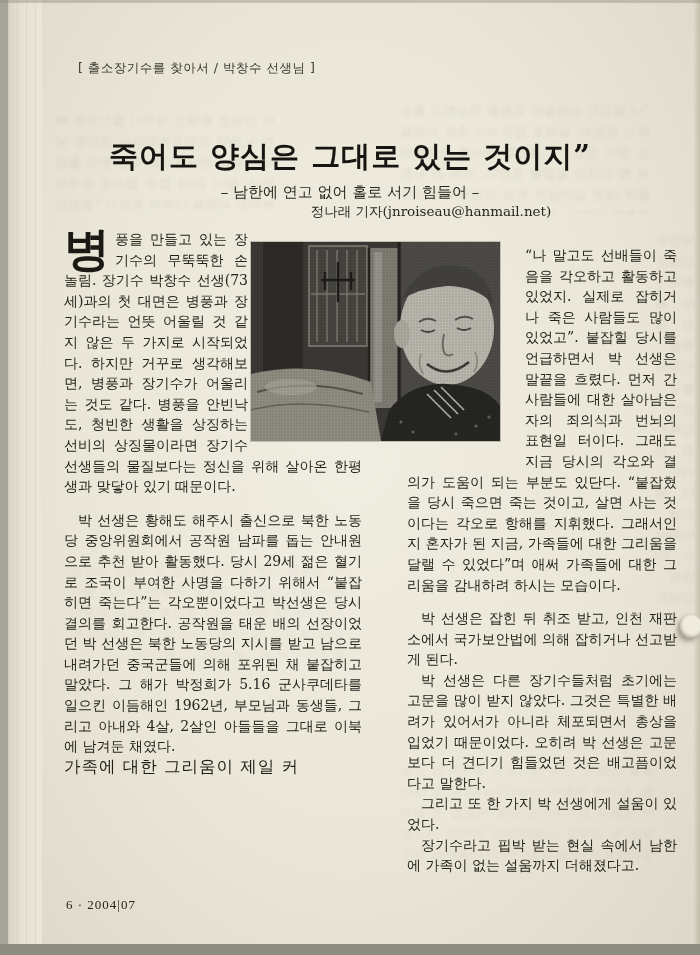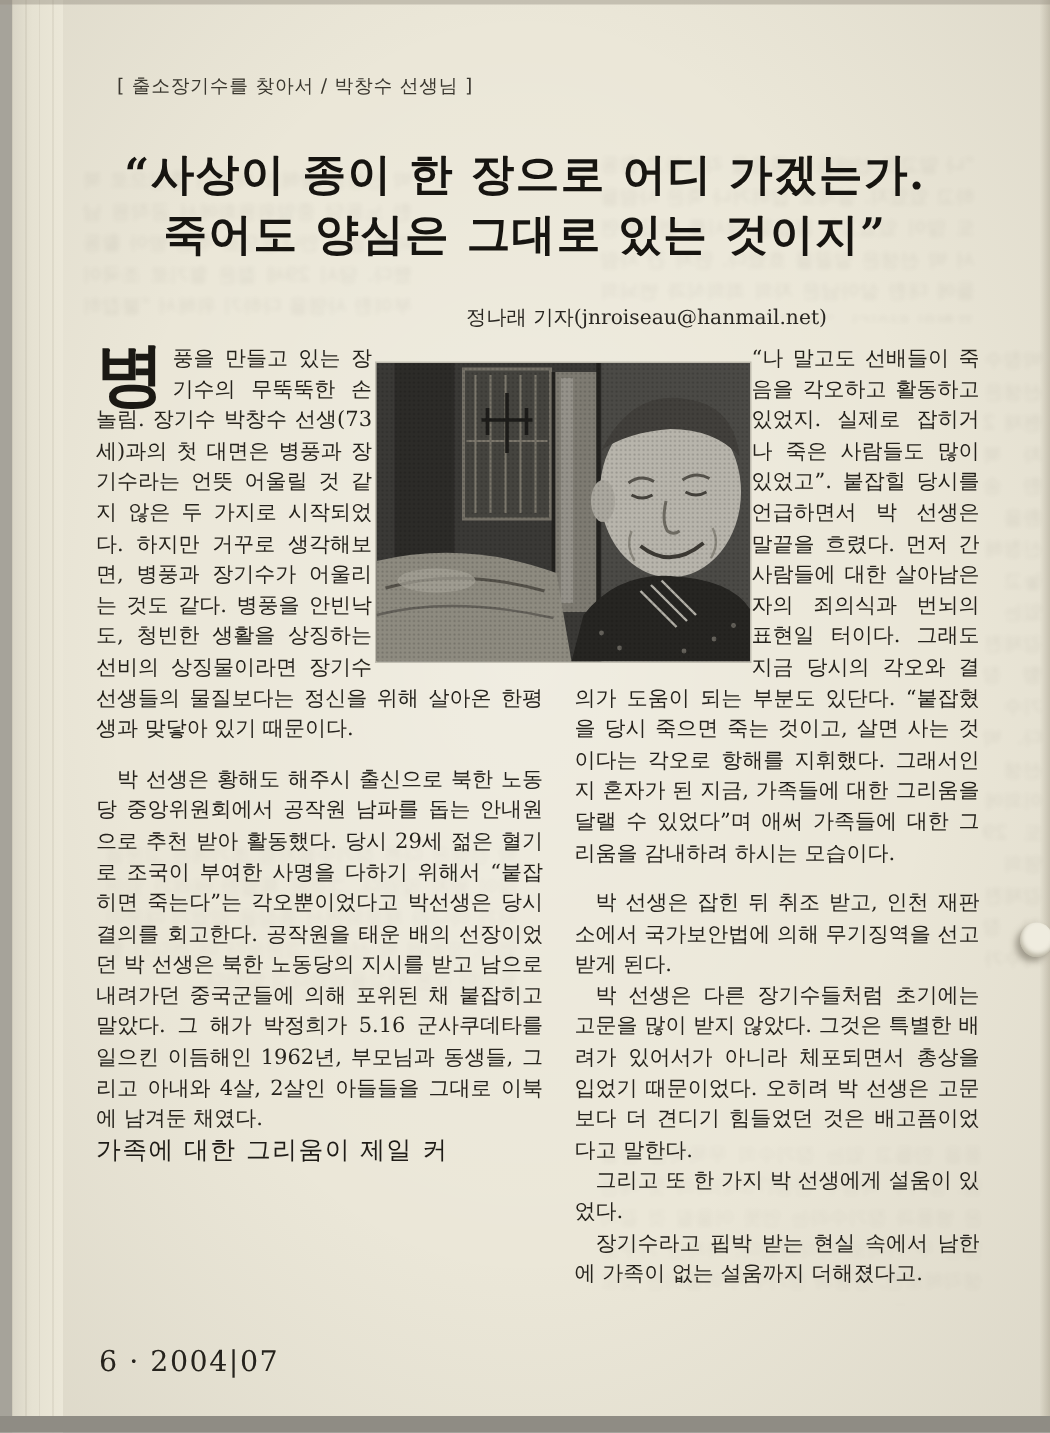--- a/index.html
+++ b/index.html
@@ -17,62 +17,63 @@
   .edge-top{position:absolute;left:0;top:0;width:700px;height:3px;background:rgba(150,145,130,.45);z-index:6;}
   .edge-right{position:absolute;right:0;top:0;width:7px;height:955px;z-index:5;
         background:linear-gradient(270deg,rgba(140,132,112,.35),rgba(0,0,0,0));}
   .hole-sticker{position:absolute;left:680px;top:615px;width:22px;height:23px;border-radius:50%;
         background:#efecdf;z-index:7;
         box-shadow:-3px 3px 4px rgba(95,90,75,.5), inset 1px -2px 3px rgba(120,112,92,.45);}
   
   .ghost{position:absolute;z-index:1;overflow:hidden;transform:scaleX(-1);filter:blur(1.4px);
         opacity:.08;font-size:13px;line-height:21px;text-align:justify;color:#403c30;pointer-events:none;}
   
-  .kicker{position:absolute;left:78px;top:49px;font-size:12.5px;letter-spacing:.5px;color:#3a372f;z-index:2;
+  .kicker{position:absolute;left:78px;top:60px;font-size:12.5px;letter-spacing:.5px;color:#3a372f;z-index:2;
         font-family:"DejaVu Sans","Liberation Sans",sans-serif;}
   .headline{position:absolute;left:50px;top:96px;width:600px;text-align:center;z-index:2;
         font-size:29px;font-weight:700;line-height:40px;letter-spacing:1px;color:#171511;}
   .subtitle{position:absolute;left:50px;top:183px;width:600px;text-align:center;z-index:2;
         font-size:15px;color:#2a2722;}
   .byline{position:absolute;left:200px;top:203px;width:462px;text-align:center;z-index:2;
         font-size:13.5px;color:#2a2722;}
   
   .photo{position:absolute;left:251px;top:242px;width:249px;height:199px;z-index:3;
         box-shadow:0 0 0 1px rgba(60,55,45,.25);}
   .photo svg{display:block;width:100%;height:100%;}
   
   .col{position:absolute;top:229px;z-index:2;font-size:14px;line-height:20.6px;text-align:justify;color:#26231d;}
   .col-left{left:64px;width:298px;}
   .col-left:before{content:"";float:right;width:114px;height:214px;}
-  .col-right{left:383px;width:270px;}
+  .col-right{left:407px;width:270px;margin-top:16px;}
   .col-right:before{content:"";float:left;width:118px;height:214px;}
   .col p{margin:0;text-indent:1em;}
   .col p.gap{margin-bottom:13px;}
   .col p.first{text-indent:0;}
   .dropcap{float:left;font-size:46px;line-height:38px;font-weight:700;margin:1px 5px 0 0;color:#1b1914;}
   .subhead{font-size:16.5px;letter-spacing:1px;color:#1f1c17;font-weight:500;}
-  .footer{position:absolute;left:66px;top:897px;z-index:2;font-size:19px;letter-spacing:1px;color:#26231d;}
+  .footer{position:absolute;left:66px;top:897px;z-index:2;font-size:13px;letter-spacing:1px;color:#26231d;font-family:Liberation Serif, serif;}
 </style>
 </head>
 <body>
 
 <div class="page">
   <div class="paper-shade"></div>
 
   <div class="ghost" style="left:400px;top:100px;width:250px;height:115px;">“나 말고도 선배들이 죽음을 각오하고 활동하고 있었지. 실제로 잡히거나 죽은 사람들도 많이 있었고”. 붙잡힐 당시를 언급하면서 박 선생은 말끝을 흐렸다. 먼저 간 사람들에 대한 살아남은 자의 죄의식과 번뇌의 표현일 터이다. 그래도 지금 당시의 각오와 결의가 도움이 되는 부분도 있단다. “붙잡혔을 당시 죽으면 죽는 것이고, 살면 사는 것이다는 각오로 항해를 지휘했다. 그래서인지 혼자가 된 지금, 가족들에 대한 그리움을 달랠 수 있었다”며 애써 가족들에 대한 그리움을 감내하려 하시는 모습이다.</div>
   <div class="ghost" style="left:55px;top:110px;width:220px;height:100px;">박 선생은 황해도 해주시 출신으로 북한 노동당 중앙위원회에서 공작원 남파를 돕는 안내원으로 추천 받아 활동했다. 당시 29세 젊은 혈기로 조국이 부여한 사명을 다하기 위해서 “붙잡히면 죽는다”는 각오뿐이었다고 박선생은 당시 결의를 회고한다. 공작원을 태운 배의 선장이었던 박 선생은 북한 노동당의 지시를 받고 남으로 내려가던 중국군들에 의해 포위된 채 붙잡히고 말았다. 그 해가 박정희가 5.16 군사쿠데타를 일으킨 이듬해인 1962년, 부모님과 동생들, 그리고 아내와 4살, 2살인 아들들을 그대로 이북에 남겨둔 채였다.</div>
   <div class="ghost" style="left:655px;top:230px;width:40px;height:420px;">박창수 선생은 현재 2차 북한 송환을 신청해 놓고 있는 강제전향 장기수다. 박 선생 이외에도 29명의 강제전향 장기수가 송환신청을 해놓고 있는데, 모두 전향 장기수라는 이유로 당국이 북한 송환 대상에서 제외시키고 있는 상태다.</div>
   <div class="ghost" style="left:70px;top:560px;width:275px;height:200px;opacity:.05;">박 선생은 다른 장기수들처럼 초기에는 고문을 많이 받지 않았다. 그것은 특별한 배려가 있어서가 아니라 체포되면서 총상을 입었기 때문이었다. 오히려 박 선생은 고문보다 더 견디기 힘들었던 것은 배고픔이었다고 말한다.</div>
   <div class="ghost" style="left:400px;top:760px;width:255px;height:110px;opacity:.05;">풍을 만들고 있는 장기수의 무뚝뚝한 손놀림. 장기수 박창수 선생(73세)과의 첫 대면은 병풍과 장기수라는 언뜻 어울릴 것 같지 않은 두 가지로 시작되었다. 하지만 거꾸로 생각해보면, 병풍과 장기수가 어울리는 것도 같다. 병풍을 안빈낙도, 청빈한 생활을 상징하는 선비의 상징물이라면 장기수 선생들의 물질보다는 정신을 위해 살아온 한평생과 맞닿아 있기 때문이다.</div>
 
   <div class="kicker">[ 출소장기수를 찾아서 / 박창수 선생님 ]</div>
   <div class="headline">
-    <span>“사상이 종이 한 장으로 어디 가겠는가.</span><br>
+    <br>
     <span>죽어도 양심은 그대로 있는 것이지”</span>
   </div>
+  <div class="subtitle">– 남한에 연고 없어 홀로 서기 힘들어 –</div>
   <div class="byline">정나래 기자(jnroiseau@hanmail.net)</div>
 
   <div class="photo">
     <svg viewBox="0 0 249 199" preserveAspectRatio="none">
       <defs>
         <pattern id="dots" width="3" height="3" patternUnits="userSpaceOnUse">
           <circle cx="1" cy="1" r="0.7" fill="#000" opacity="0.18"></circle>
         </pattern>
       </defs>
       <rect x="0" y="0" width="249" height="199" fill="#4b4a46"></rect>
@@ -138,21 +139,21 @@
   </div>
 
   <div class="col col-left">
     <p class="first gap"><span class="dropcap">병</span><span>풍을 만들고 있는 장기수의 무뚝뚝한 손놀림. 장기수 박창수 선생(73세)과의 첫 대면은 병풍과 장기수라는 언뜻 어울릴 것 같지 않은 두 가지로 시작되었다. 하지만 거꾸로 생각해보면, 병풍과 장기수가 어울리는 것도 같다. 병풍을 안빈낙도, 청빈한 생활을 상징하는 선비의 상징물이라면 장기수 선생들의 물질보다는 정신을 위해 살아온 한평생과 맞닿아 있기 때문이다.</span></p>
     <p>박 선생은 황해도 해주시 출신으로 북한 노동당 중앙위원회에서 공작원 남파를 돕는 안내원으로 추천 받아 활동했다. 당시 29세 젊은 혈기로 조국이 부여한 사명을 다하기 위해서 “붙잡히면 죽는다”는 각오뿐이었다고 박선생은 당시 결의를 회고한다. 공작원을 태운 배의 선장이었던 박 선생은 북한 노동당의 지시를 받고 남으로 내려가던 중국군들에 의해 포위된 채 붙잡히고 말았다. 그 해가 박정희가 5.16 군사쿠데타를 일으킨 이듬해인 1962년, 부모님과 동생들, 그리고 아내와 4살, 2살인 아들들을 그대로 이북에 남겨둔 채였다.</p>
     <div class="subhead">가족에 대한 그리움이 제일 커</div>
   </div>
 
   <div class="col col-right">
     <p class="first gap">“나 말고도 선배들이 죽음을 각오하고 활동하고 있었지. 실제로 잡히거나 죽은 사람들도 많이 있었고”. 붙잡힐 당시를 언급하면서 박 선생은 말끝을 흐렸다. 먼저 간 사람들에 대한 살아남은 자의 죄의식과 번뇌의 표현일 터이다. 그래도 지금 당시의 각오와 결의가 도움이 되는 부분도 있단다. “붙잡혔을 당시 죽으면 죽는 것이고, 살면 사는 것이다는 각오로 항해를 지휘했다. 그래서인지 혼자가 된 지금, 가족들에 대한 그리움을 달랠 수 있었다”며 애써 가족들에 대한 그리움을 감내하려 하시는 모습이다.</p>
-    <p>박 선생은 잡힌 뒤 취조 받고, 인천 재판소에서 국가보안법에 의해 무기징역을 선고받게 된다.</p>
+    <p>박 선생은 잡힌 뒤 취조 받고, 인천 재판소에서 국가보안법에 의해 잡히거나 선고받게 된다.</p>
     <p>박 선생은 다른 장기수들처럼 초기에는 고문을 많이 받지 않았다. 그것은 특별한 배려가 있어서가 아니라 체포되면서 총상을 입었기 때문이었다. 오히려 박 선생은 고문보다 더 견디기 힘들었던 것은 배고픔이었다고 말한다.</p>
     <p>그리고 또 한 가지 박 선생에게 설움이 있었다.</p>
     <p>장기수라고 핍박 받는 현실 속에서 남한에 가족이 없는 설움까지 더해졌다고.</p>
 
   </div>
 
   <div class="footer">6 · 2004|07</div>
 
   <div class="crease-band"></div>
   <div class="edge-left"></div>

